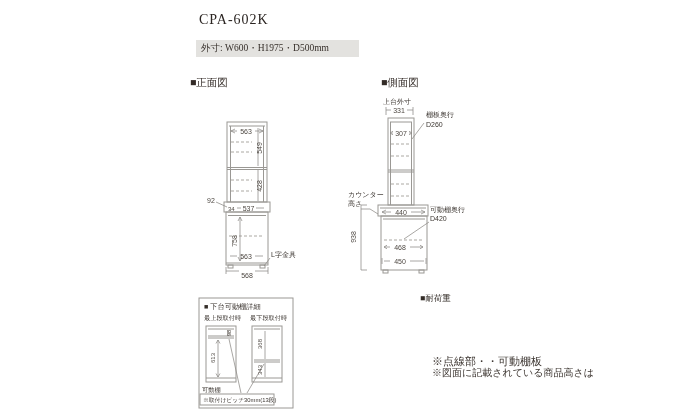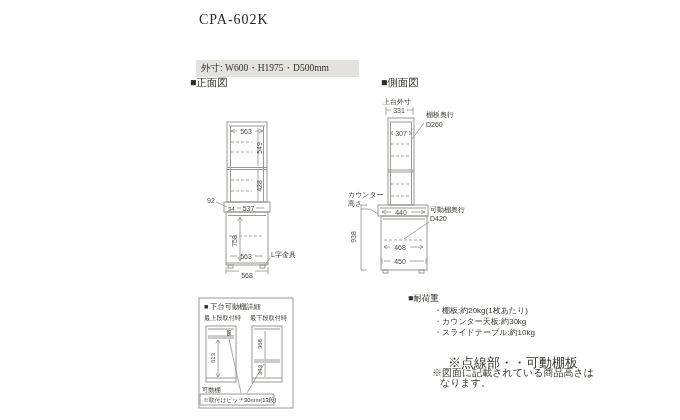--- a/index.html
+++ b/index.html
@@ -2,36 +2,36 @@
 <html><head>
 <meta charset="utf-8">
 <style>
   html,body { margin:0; padding:0; background:#fff; }
   .page { position:relative; width:624px; height:420px; background:#ffffff;
           font-family:"Liberation Sans",sans-serif; color:#3a332e; overflow:hidden; }
   .model-title { position:absolute; left:199px; top:12px; font-family:"Liberation Serif",serif;
                  font-size:14px; letter-spacing:1px; color:#2b2522; }
   .outer-dims  { position:absolute; left:196px; top:40px; width:158px; height:17px; line-height:17px;
                  background:#e3e2df; font-family:"Liberation Serif",serif; font-size:9.5px;
-                 padding-left:5px; color:#362f2a;margin-top:20px; }
+                 padding-left:5px; color:#362f2a; }
   .view-header { position:absolute; font-size:10.5px; color:#332b27; }
   .front-header { left:190px; top:76px; }
   .side-header  { left:381px; top:76px; }
   svg.drawing { position:absolute; left:0; top:0; }
   svg text { font-family:"Liberation Sans",sans-serif; }
   .dim   { font-size:7px;   fill:#4e4842; }
   .small { font-size:6px;   fill:#4e4842; }
   .tiny  { font-size:5.5px; fill:#4e4842; }
   .lbl   { font-size:7px;   fill:#3c3631; }
   .dlbl  { font-size:7.2px; fill:#352e29; }
   .chead { font-size:6.2px; fill:#3c3631; }
   .pnote { font-size:5.8px; fill:#3c3631; }
-  .load-title  { position:absolute; left:408px; top:293px; font-size:8.5px; color:#332c27;font-family:Liberation Serif, serif; }
+  .load-title  { position:absolute; left:420px; top:293px; font-size:8.5px; color:#332c27;font-family:Liberation Serif, serif; }
   .load-items  { position:absolute; left:434px; top:305px; font-size:8px; line-height:11px; color:#3a332e; }
-  .dotted-note { position:absolute; left:432px; top:354px; font-size:13px; color:#3a332e;margin-left:16px; }
+  .dotted-note { position:absolute; left:432px; top:354px; font-size:11px; color:#3a332e; }
   .height-note { position:absolute; left:432px; top:368px; font-size:10px; line-height:9.6px; color:#3a332e; }
   .height-note .cont { padding-left:8px; }
 </style>
 </head>
 <body>
 
 <div class="page">
 
   <div class="model-title">CPA-602K</div>
   <div class="outer-dims">外寸: W600・H1975・D500mm</div>
@@ -179,24 +179,18 @@
     <text class="chead" x="250" y="320">最下段取付時</text>
     <text class="tiny" x="231" y="333" text-anchor="middle" transform="rotate(-90 231 333)">98</text>
     <text class="small" x="215" y="358" text-anchor="middle" transform="rotate(-90 215 358)">613</text>
     <text class="small" x="262" y="344" text-anchor="middle" transform="rotate(-90 262 344)">368</text>
     <text class="small" x="262" y="370" text-anchor="middle" transform="rotate(-90 262 370)">343</text>
     <text class="chead" x="202" y="392">可動棚</text>
     <text class="pnote" x="203" y="402">※取付けピッチ30mm(13段)</text>
   </svg>
 
   <div class="load-title">■耐荷重</div>
-  <div class="load-items">
-    <div>・棚板:約20kg(1枚あたり)</div>
-    <div>・カウンター天板:約30kg</div>
-    <div>・スライドテーブル:約10kg</div>
-  </div>
   <div class="dotted-note">※点線部・・可動棚板</div>
   <div class="height-note">
     <div>※図面に記載されている商品高さは</div>
-    <div class="cont">なります。</div>
   </div>
 
 </div>
 
 </body></html>

